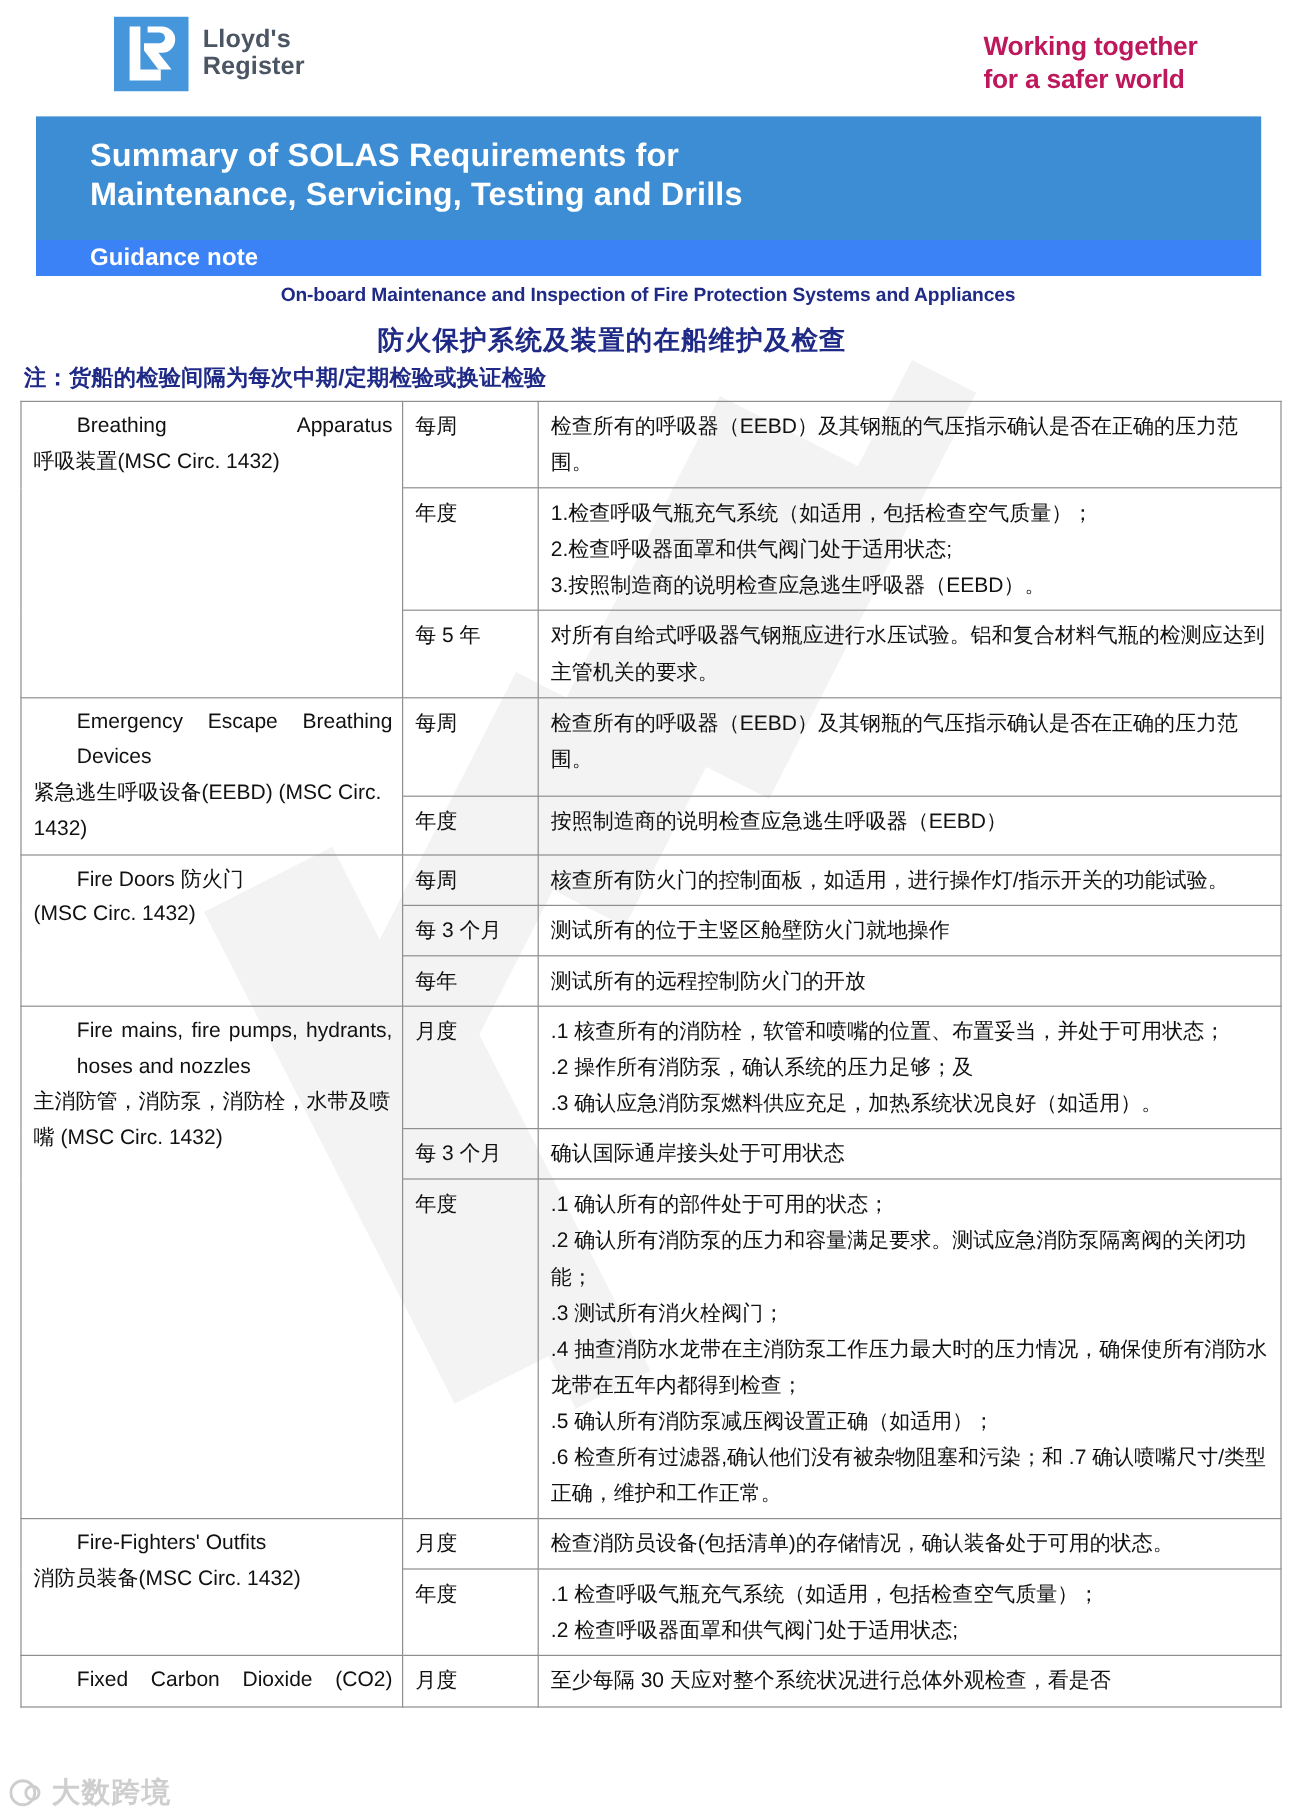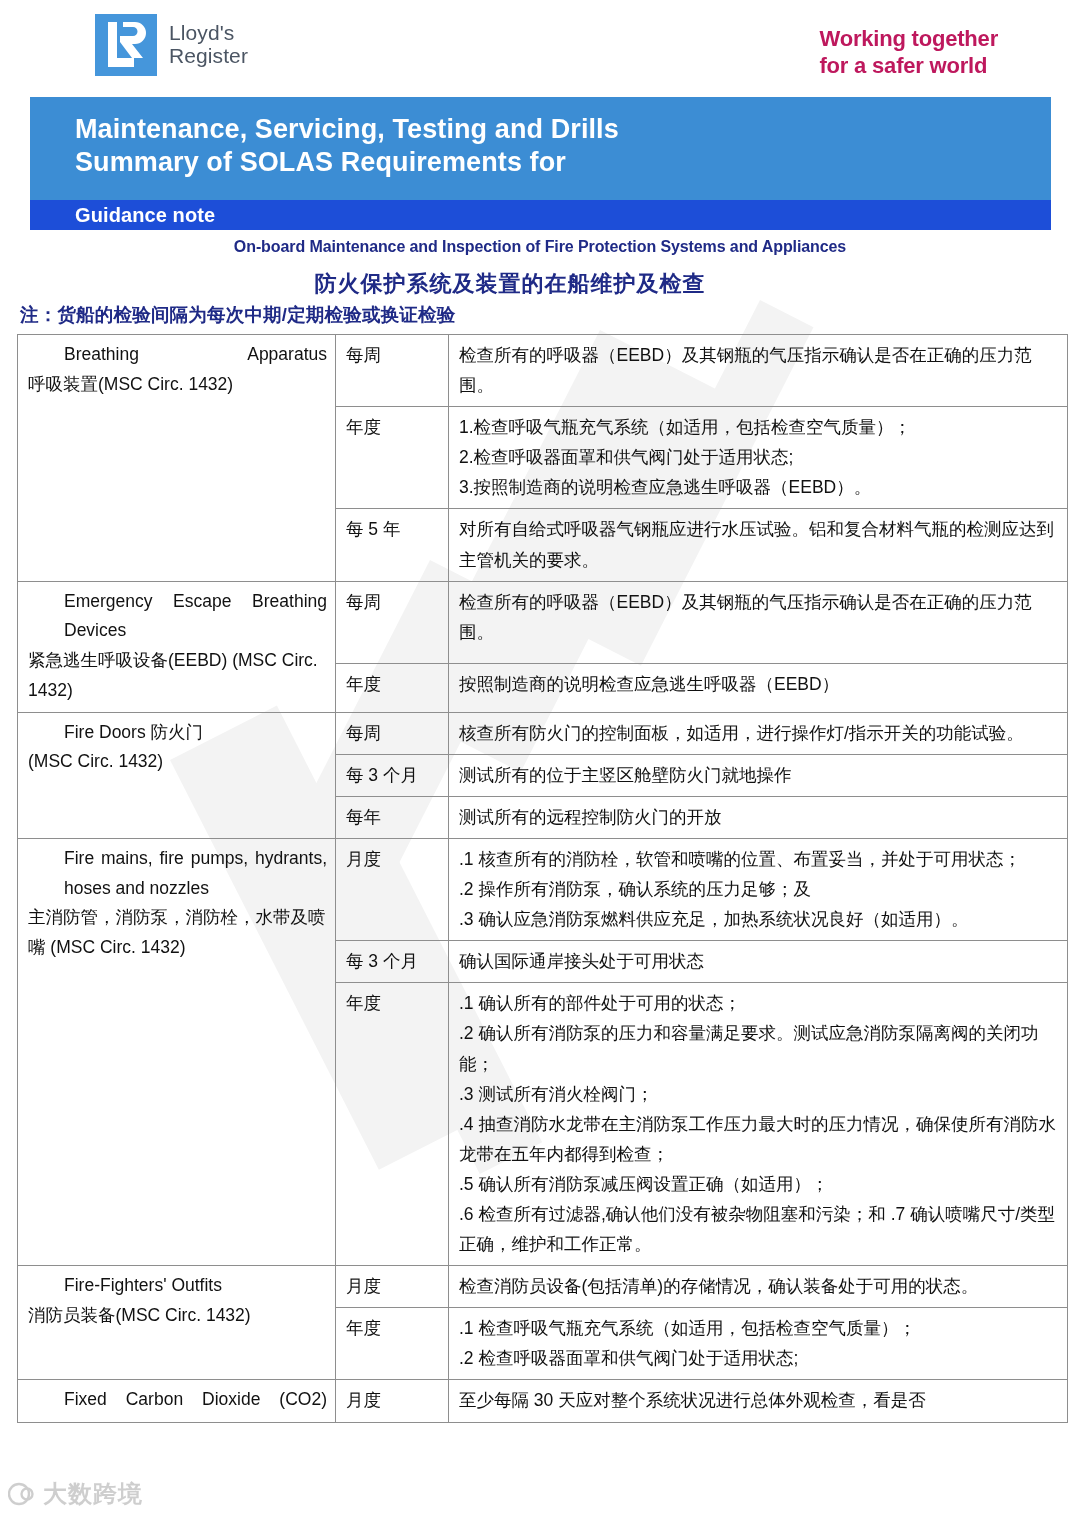--- a/index.html
+++ b/index.html
@@ -50,21 +50,21 @@
     height: 62px;
     background: #4596db;
     position: relative;
   }
   .logo-mark svg { display:block; }
   .logo-text {
     margin-left: 12px;
     color: #4b5563;
     font-size: 21px;
     line-height: 1.08;
-    font-weight: 400;
+    font-weight: 700;
     letter-spacing: 0.1px;
   }
   .tagline {
     position: absolute;
     right: 82px;
     top: 26px;
     text-align: left;
     color: #be185d;
     font-size: 22px;
     line-height: 1.22;
@@ -89,21 +89,21 @@
     font-weight: 700;
     line-height: 1.24;
     letter-spacing: 0.1px;
   }
   .subbanner {
     position: absolute;
     left: 30px;
     top: 200px;
     width: 1021px;
     height: 30px;
-    background: #1d4ed8;
+    background: #3b82f6;
   }
   .subbanner-label {
     position: absolute;
     left: 45px;
     top: 4px;
     color: #ffffff;
     font-size: 20px;
     font-weight: 700;
     letter-spacing: 0.1px;
   }
@@ -210,22 +210,22 @@
     </div>
 
     <div class="tagline">
       <div>Working together</div>
       <div>for a safer world</div>
     </div>
   </div>
 
   <div class="banner">
     <div class="banner-title">
+      <div>Summary of SOLAS Requirements for</div>
       <div>Maintenance, Servicing, Testing and Drills</div>
-      <div>Summary of SOLAS Requirements for</div>
     </div>
   </div>
 
   <div class="subbanner">
     <div class="subbanner-label">Guidance note</div>
   </div>
 
   <div class="doc-title-en">On-board Maintenance and Inspection of Fire Protection Systems and Appliances</div>
   <div class="doc-title-cn">防火保护系统及装置的在船维护及检查</div>
   <div class="doc-note">注：货船的检验间隔为每次中期/定期检验或换证检验</div>

